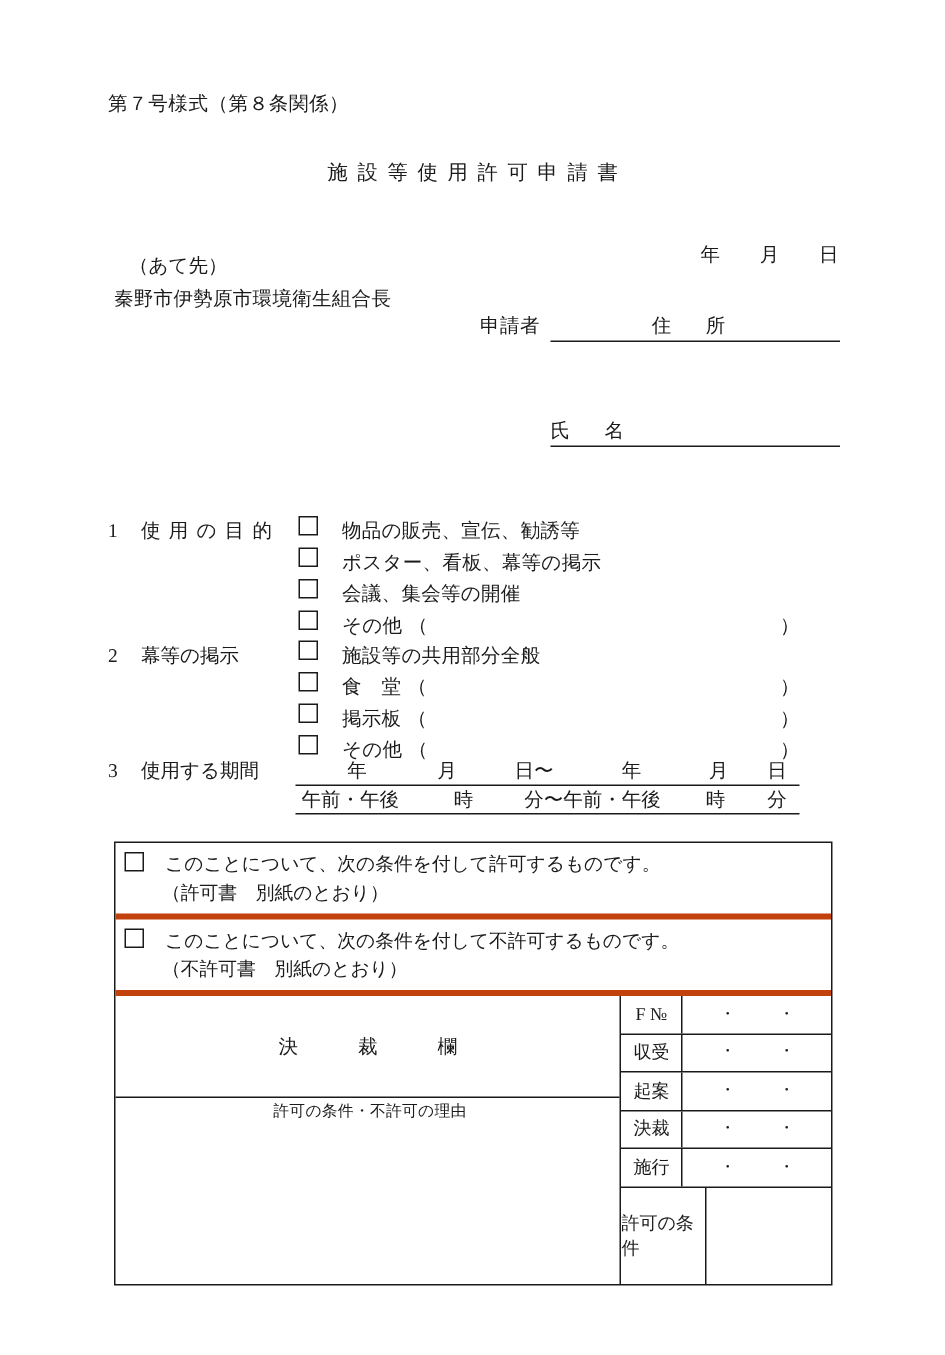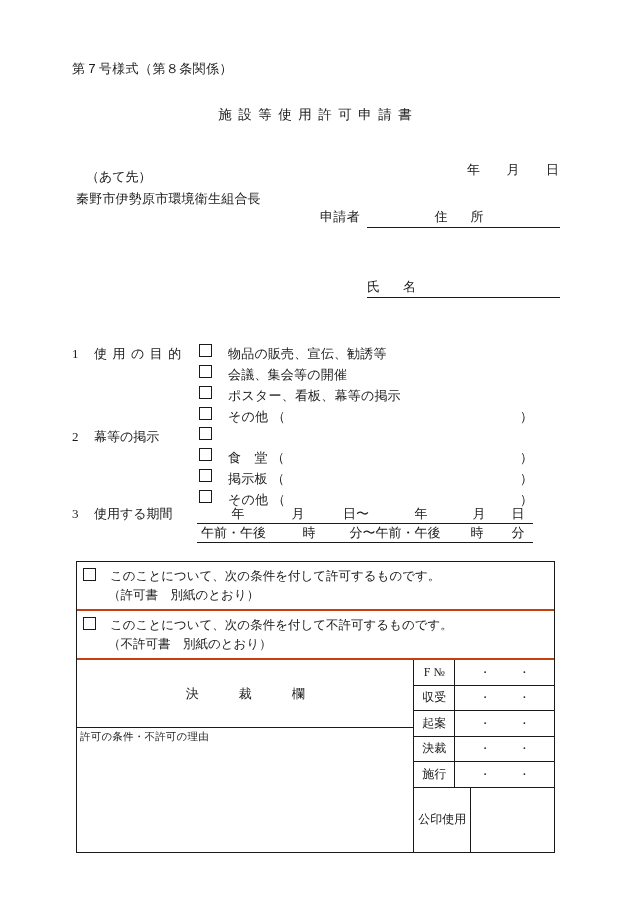--- a/index.html
+++ b/index.html
@@ -176,21 +176,21 @@
   .btm-table {
     position: absolute;
     left: 76px;
     top: 561px;
     width: 479px;
     border: 1px solid #1a1a1a;
     box-sizing: border-box;
     font-size: 12.5px;
   }
   .perm-row {
-    border-bottom: 2px solid #c2410c;
+    border-bottom: 4px solid #c2410c;
     padding: 5px 0 4px 6px;
     line-height: 19px;
   }
   .perm-row .line1 {
     display: flex;
     align-items: baseline;
   }
   .perm-row .chk2 {
     display: inline-block;
     width: 11px;
@@ -209,20 +209,21 @@
   .grid {
     display: flex;
     align-items: stretch;
   }
   .grid-left {
     width: 338px;
     border-right: 1px solid #1a1a1a;
     box-sizing: border-box;
     display: flex;
     flex-direction: column;
+    text-align: center;
   }
   .decision-cell {
     height: 68px;
     display: flex;
     align-items: center;
     justify-content: center;
     border-bottom: 1px solid #1a1a1a;
     box-sizing: border-box;
     font-size: 13px;
     letter-spacing: 40px;
@@ -321,43 +322,44 @@
     <div class="sec-row">
       <span class="sec-num">1</span>
       <span class="sec-label spread">使用の目的</span>
       <span class="chk"></span>
       <span class="opt-text">物品の販売、宣伝、勧誘等</span>
     </div>
     <div class="sec-row">
       <span class="sec-num"></span>
       <span class="sec-label"></span>
       <span class="chk"></span>
+      <span class="opt-text">ポスター、看板、幕等の掲示</span>
+    </div>
+    <div class="sec-row">
+      <span class="sec-num"></span>
+      <span class="sec-label"></span>
+      <span class="chk"></span>
       <span class="opt-text">会議、集会等の開催</span>
-    </div>
-    <div class="sec-row">
-      <span class="sec-num"></span>
-      <span class="sec-label"></span>
-      <span class="chk"></span>
-      <span class="opt-text">ポスター、看板、幕等の掲示</span>
     </div>
     <div class="sec-row">
       <span class="sec-num"></span>
       <span class="sec-label"></span>
       <span class="chk"></span>
       <span class="opt-text">その他</span>
       <span class="paren-open">（</span>
       <span class="paren-close">）</span>
     </div>
   </div>
 
   <div class="section sec2">
     <div class="sec-row">
       <span class="sec-num">2</span>
       <span class="sec-label">幕等の掲示</span>
       <span class="chk"></span>
+      <span class="opt-text">施設等の共用部分全般</span>
     </div>
     <div class="sec-row">
       <span class="sec-num"></span>
       <span class="sec-label"></span>
       <span class="chk"></span>
       <span class="opt-text">食　堂</span>
       <span class="paren-open">（</span>
       <span class="paren-close">）</span>
     </div>
     <div class="sec-row">
@@ -469,21 +471,21 @@
 
         <div class="kv-row">
           <div class="kv-key">施行</div>
           <div class="kv-val">
             <span>・</span>
             <span>・</span>
           </div>
         </div>
 
         <div class="seal-row">
-          <div class="seal-key">公印使用</div>
+          <div class="seal-key">許可の条件</div>
           <div class="seal-val"></div>
         </div>
 
       </div>
     </div>
   </div>
 
 </div>
 
 </body></html>

